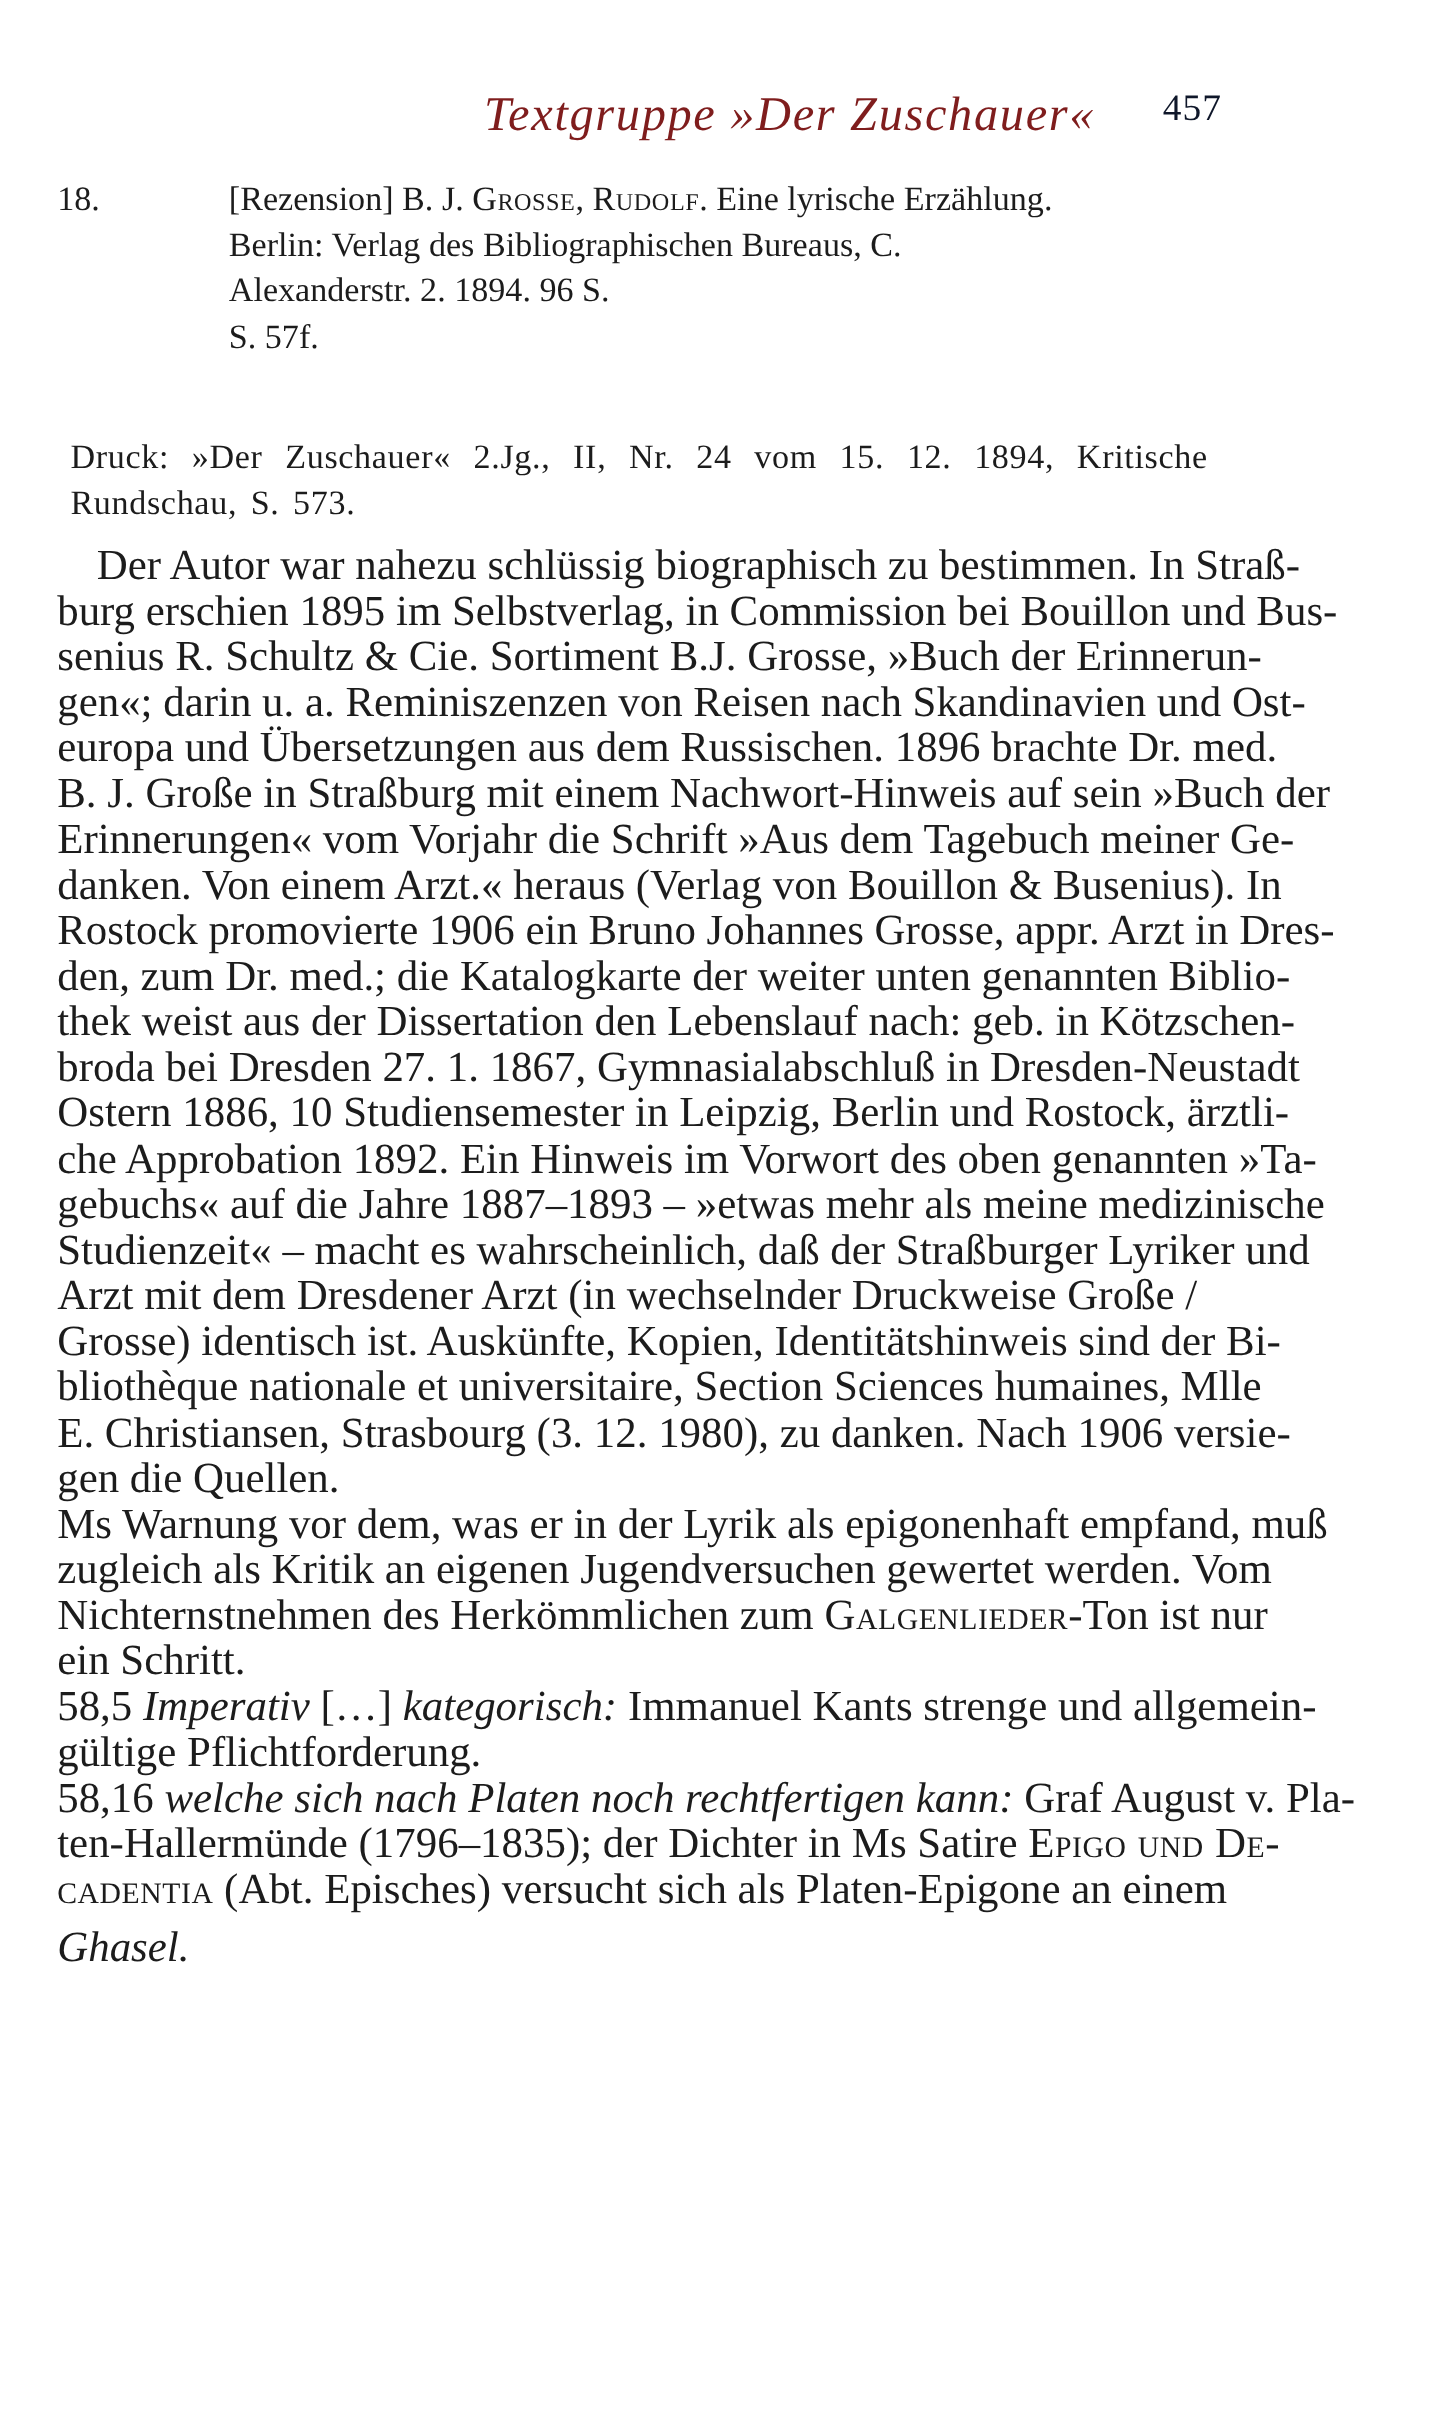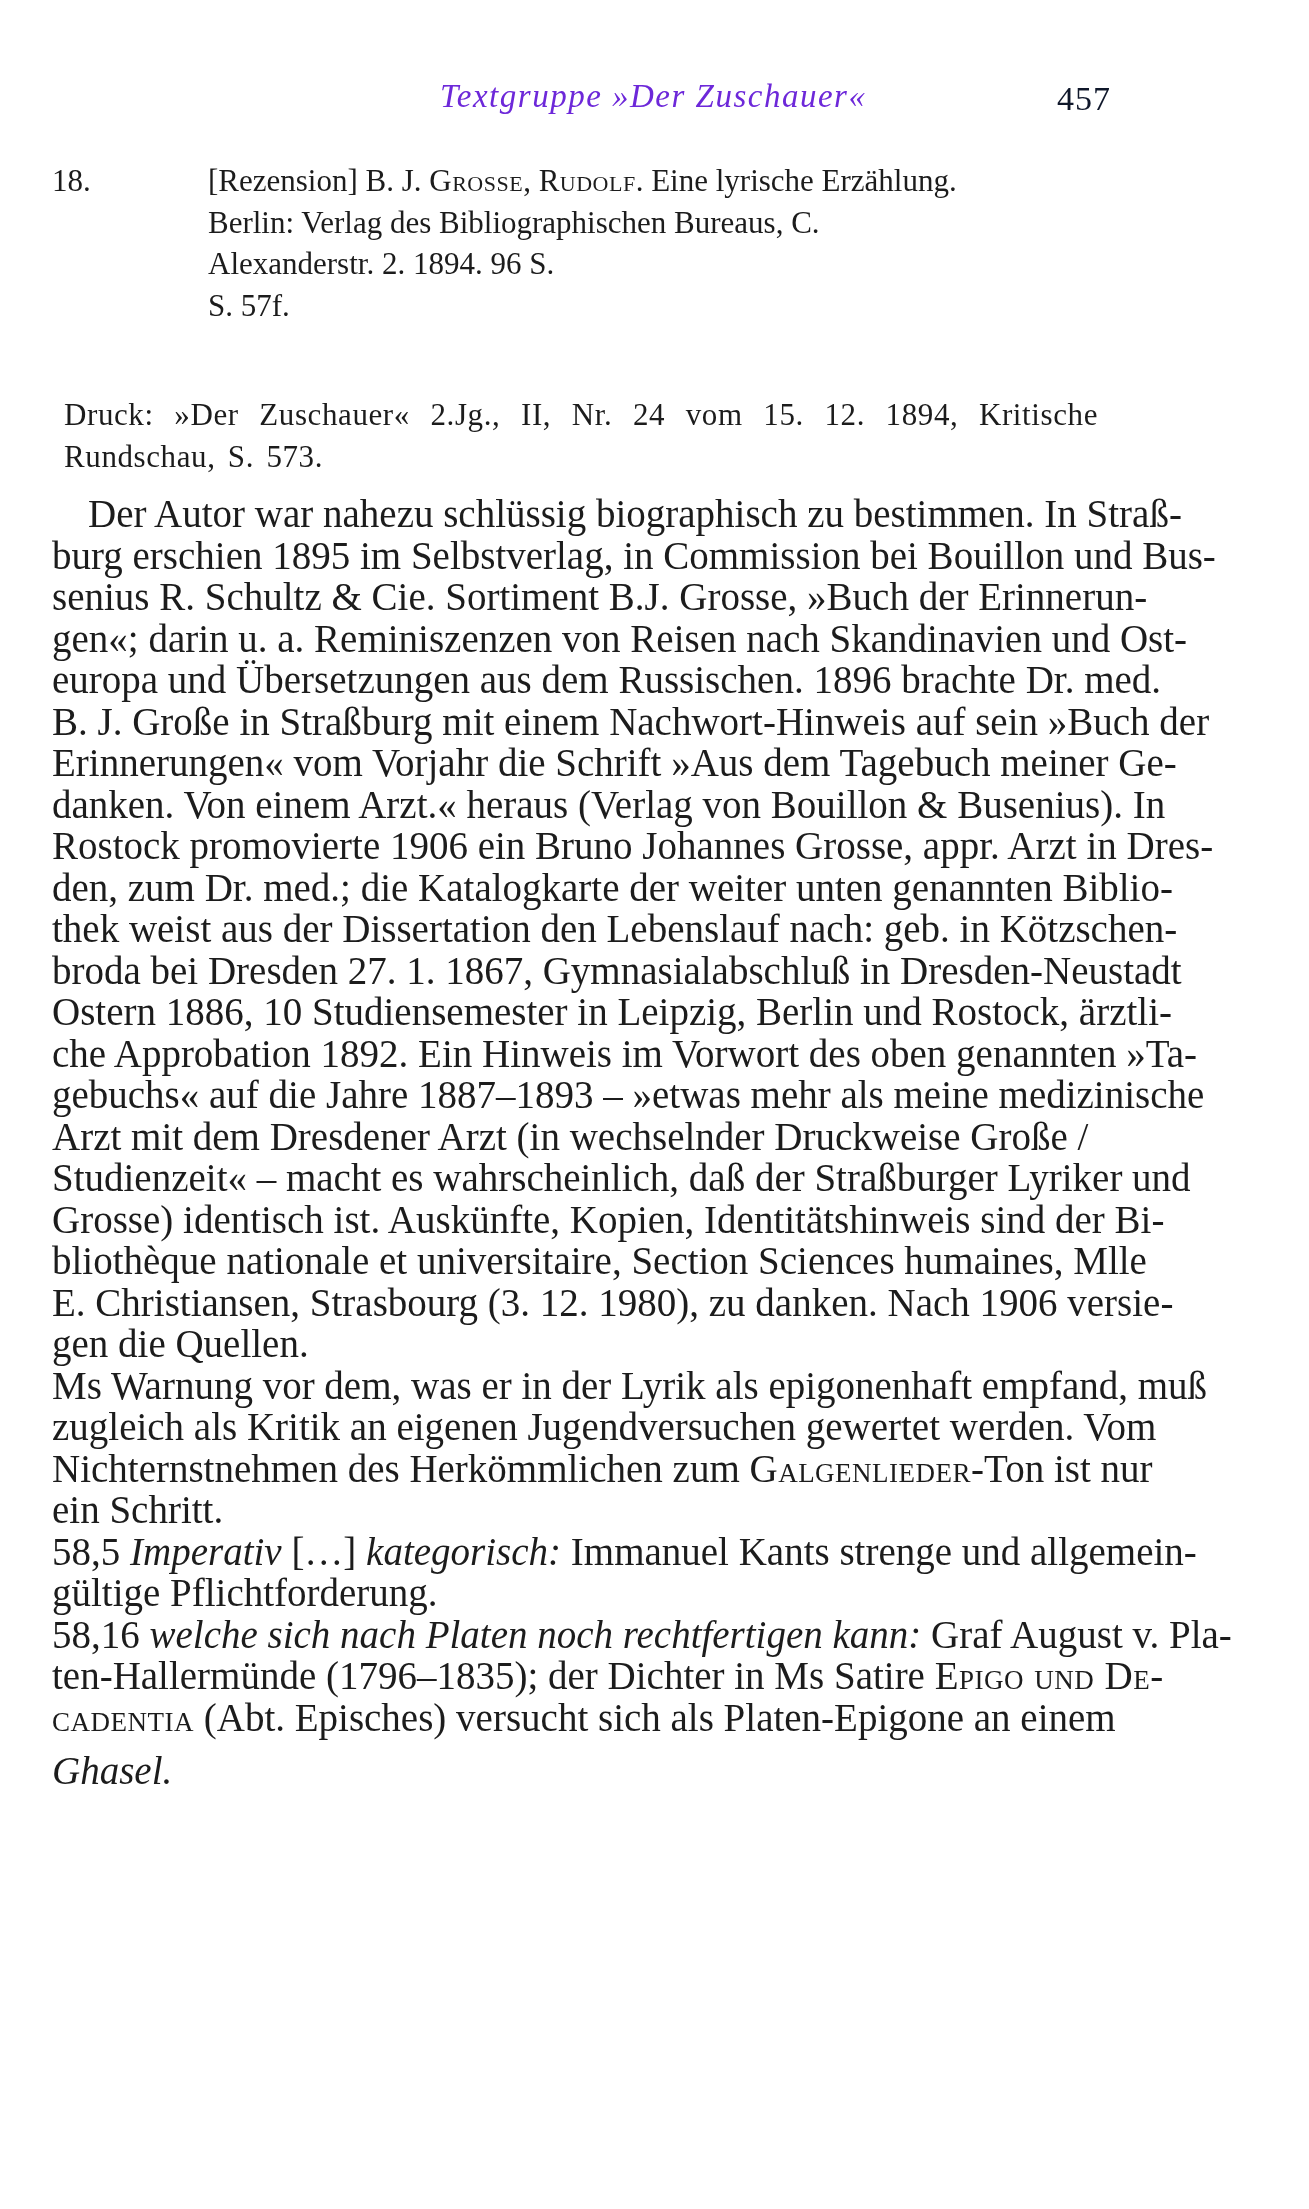--- a/index.html
+++ b/index.html
@@ -18,24 +18,24 @@
     .page {
       position: absolute;
       left: 0; top: 0;
       width: 1309px;
       height: 2209px;
     }
     .running-head {
       position: absolute;
       top: 78px;
       left: 440px;
-      font-size: 33px;
+      font-size: 44px;
       font-style: italic;
       letter-spacing: 1.5px;
-      color: #6d28d9;
+      color: #7f1d1d;
     }
     .page-number {
       position: absolute;
       top: 80px;
       left: 1057px;
       font-size: 34px;
       letter-spacing: 1px;
       color: #0f172a;
     }
     .entry {
@@ -136,22 +136,22 @@
       <span class="line">B. J. Große in Straßburg mit einem Nachwort-Hinweis auf sein »Buch der</span>
       <span class="line">Erinnerungen« vom Vorjahr die Schrift »Aus dem Tagebuch meiner Ge-</span>
       <span class="line">danken. Von einem Arzt.« heraus (Verlag von Bouillon &amp; Busenius). In</span>
       <span class="line">Rostock promovierte 1906 ein Bruno Johannes Grosse, appr. Arzt in Dres-</span>
       <span class="line">den, zum Dr. med.; die Katalogkarte der weiter unten genannten Biblio-</span>
       <span class="line">thek weist aus der Dissertation den Lebenslauf nach: geb. in Kötzschen-</span>
       <span class="line">broda bei Dresden 27. 1. 1867, Gymnasialabschluß in Dresden-Neustadt</span>
       <span class="line">Ostern 1886, 10 Studiensemester in Leipzig, Berlin und Rostock, ärztli-</span>
       <span class="line">che Approbation 1892. Ein Hinweis im Vorwort des oben genannten »Ta-</span>
       <span class="line">gebuchs« auf die Jahre 1887–1893 – »etwas mehr als meine medizinische</span>
+      <span class="line">Studienzeit« – macht es wahrscheinlich, daß der Straßburger Lyriker und</span>
       <span class="line">Arzt mit dem Dresdener Arzt (in wechselnder Druckweise Große /</span>
-      <span class="line">Studienzeit« – macht es wahrscheinlich, daß der Straßburger Lyriker und</span>
       <span class="line">Grosse) identisch ist. Auskünfte, Kopien, Identitätshinweis sind der Bi-</span>
       <span class="line">bliothèque nationale et universitaire, Section Sciences humaines, Mlle</span>
       <span class="line">E. Christiansen, Strasbourg (3. 12. 1980), zu danken. Nach 1906 versie-</span>
       <span class="line last">gen die Quellen.</span>
     </div>
 
     <div>
       <span class="line">Ms Warnung vor dem, was er in der Lyrik als epigonenhaft empfand, muß</span>
       <span class="line">zugleich als Kritik an eigenen Jugendversuchen gewertet werden. Vom</span>
       <span class="line"><span>Nichternstnehmen des Herkömmlichen zum </span><span class="sc">Galgenlieder</span><span>-Ton ist nur</span></span>

